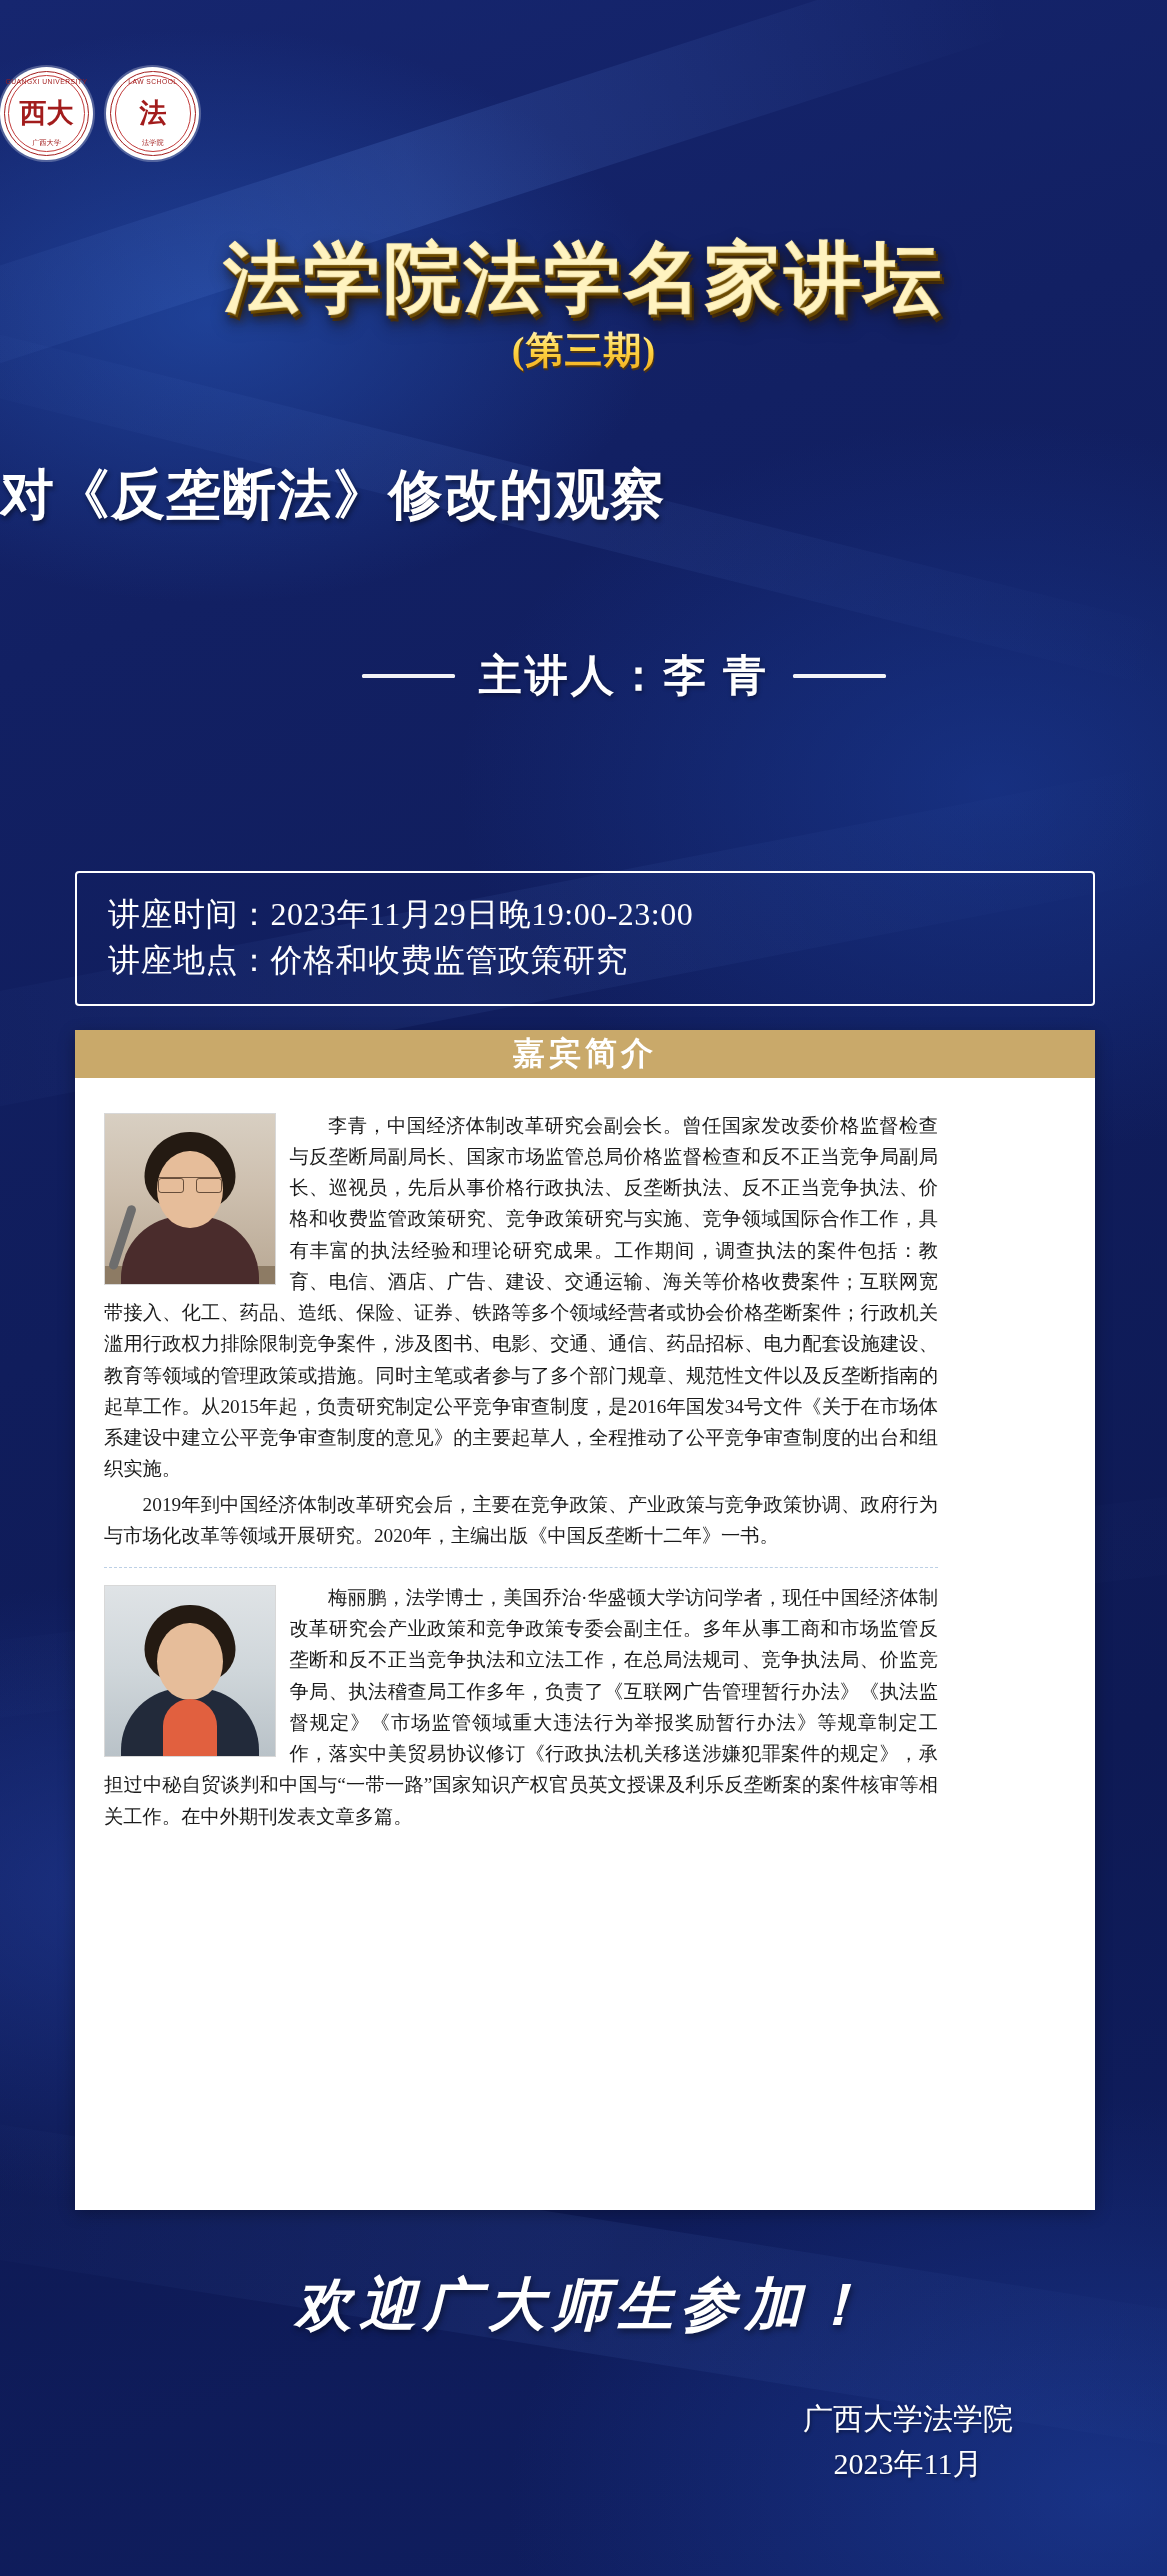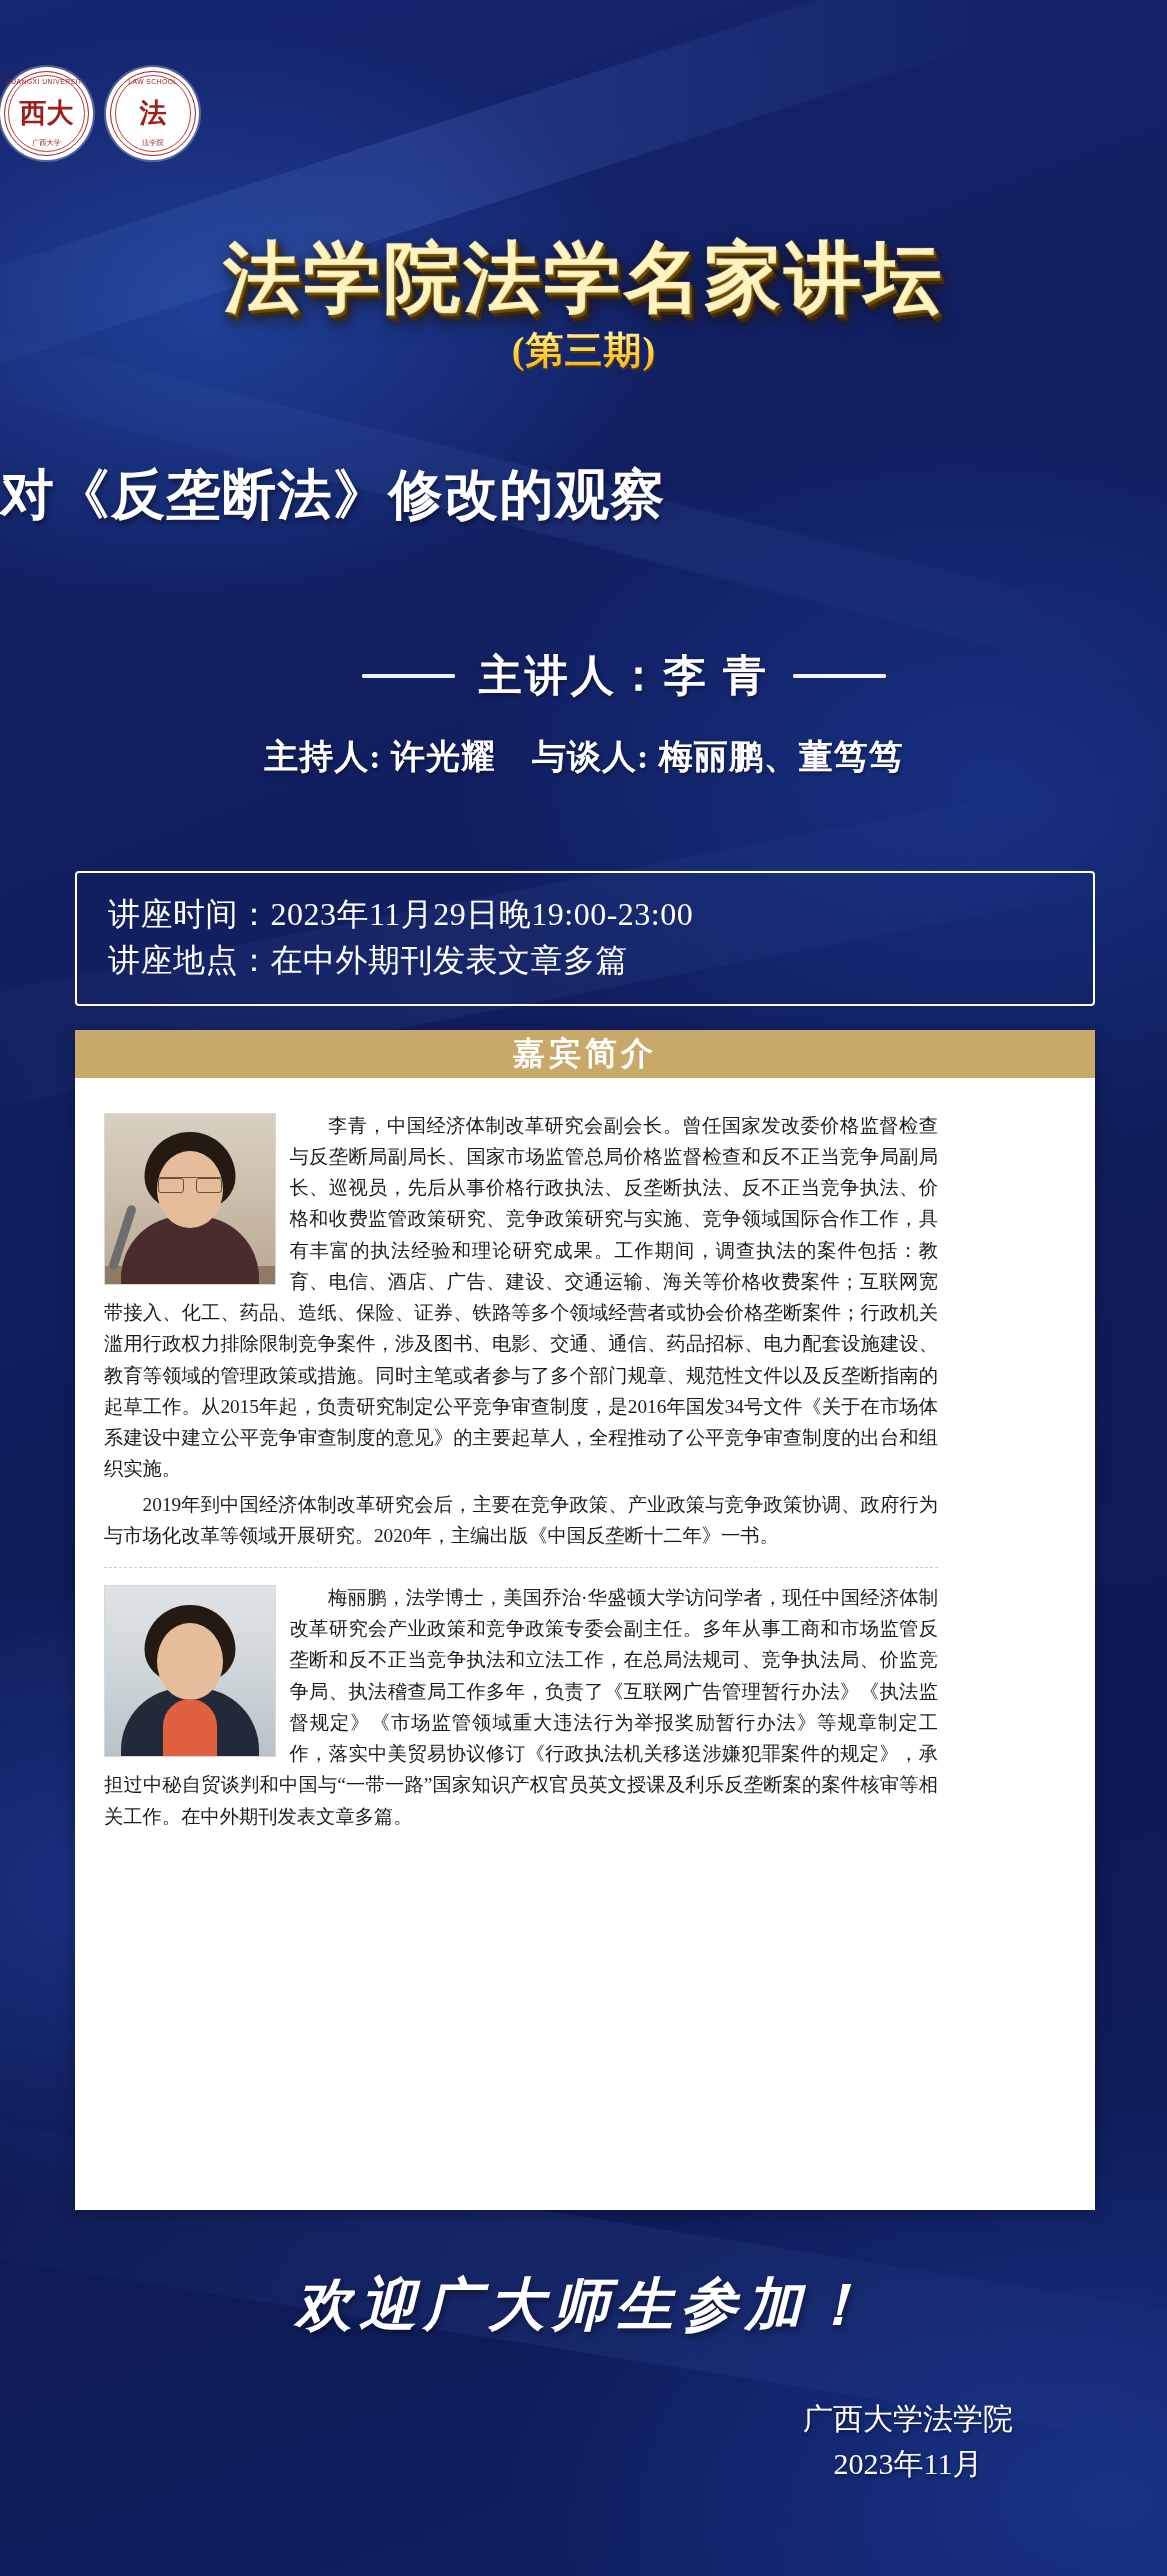--- a/index.html
+++ b/index.html
@@ -420,28 +420,24 @@
   <div class="main-title">法学院法学名家讲坛</div>
   <div class="sub-title">(第三期)</div>
   <div class="topic">对《反垄断法》修改的观察</div>
 
   <div class="speaker-row">
     <div class="dash"></div>
     <div class="speaker-name">主讲人：李 青</div>
     <div class="dash"></div>
   </div>
 
-  <div class="host-row">
-    <span>主持人: 许光耀</span>
-    <span>与谈人: 梅丽鹏、董笃笃</span>
-  </div>
 
   <div class="info-box">
     <div class="info-line">讲座时间：2023年11月29日晚19:00-23:00</div>
-    <div class="info-line">讲座地点：在中外期刊发表文章多篇</div>
+    <div class="info-line">讲座地点：价格和收费监管政策研究</div>
   </div>
 
   <div class="card"></div>
   <div class="card-header">
     <div class="card-header-text">嘉宾简介</div>
   </div>
 
   <div class="card-body">
 
     <div class="bio">

